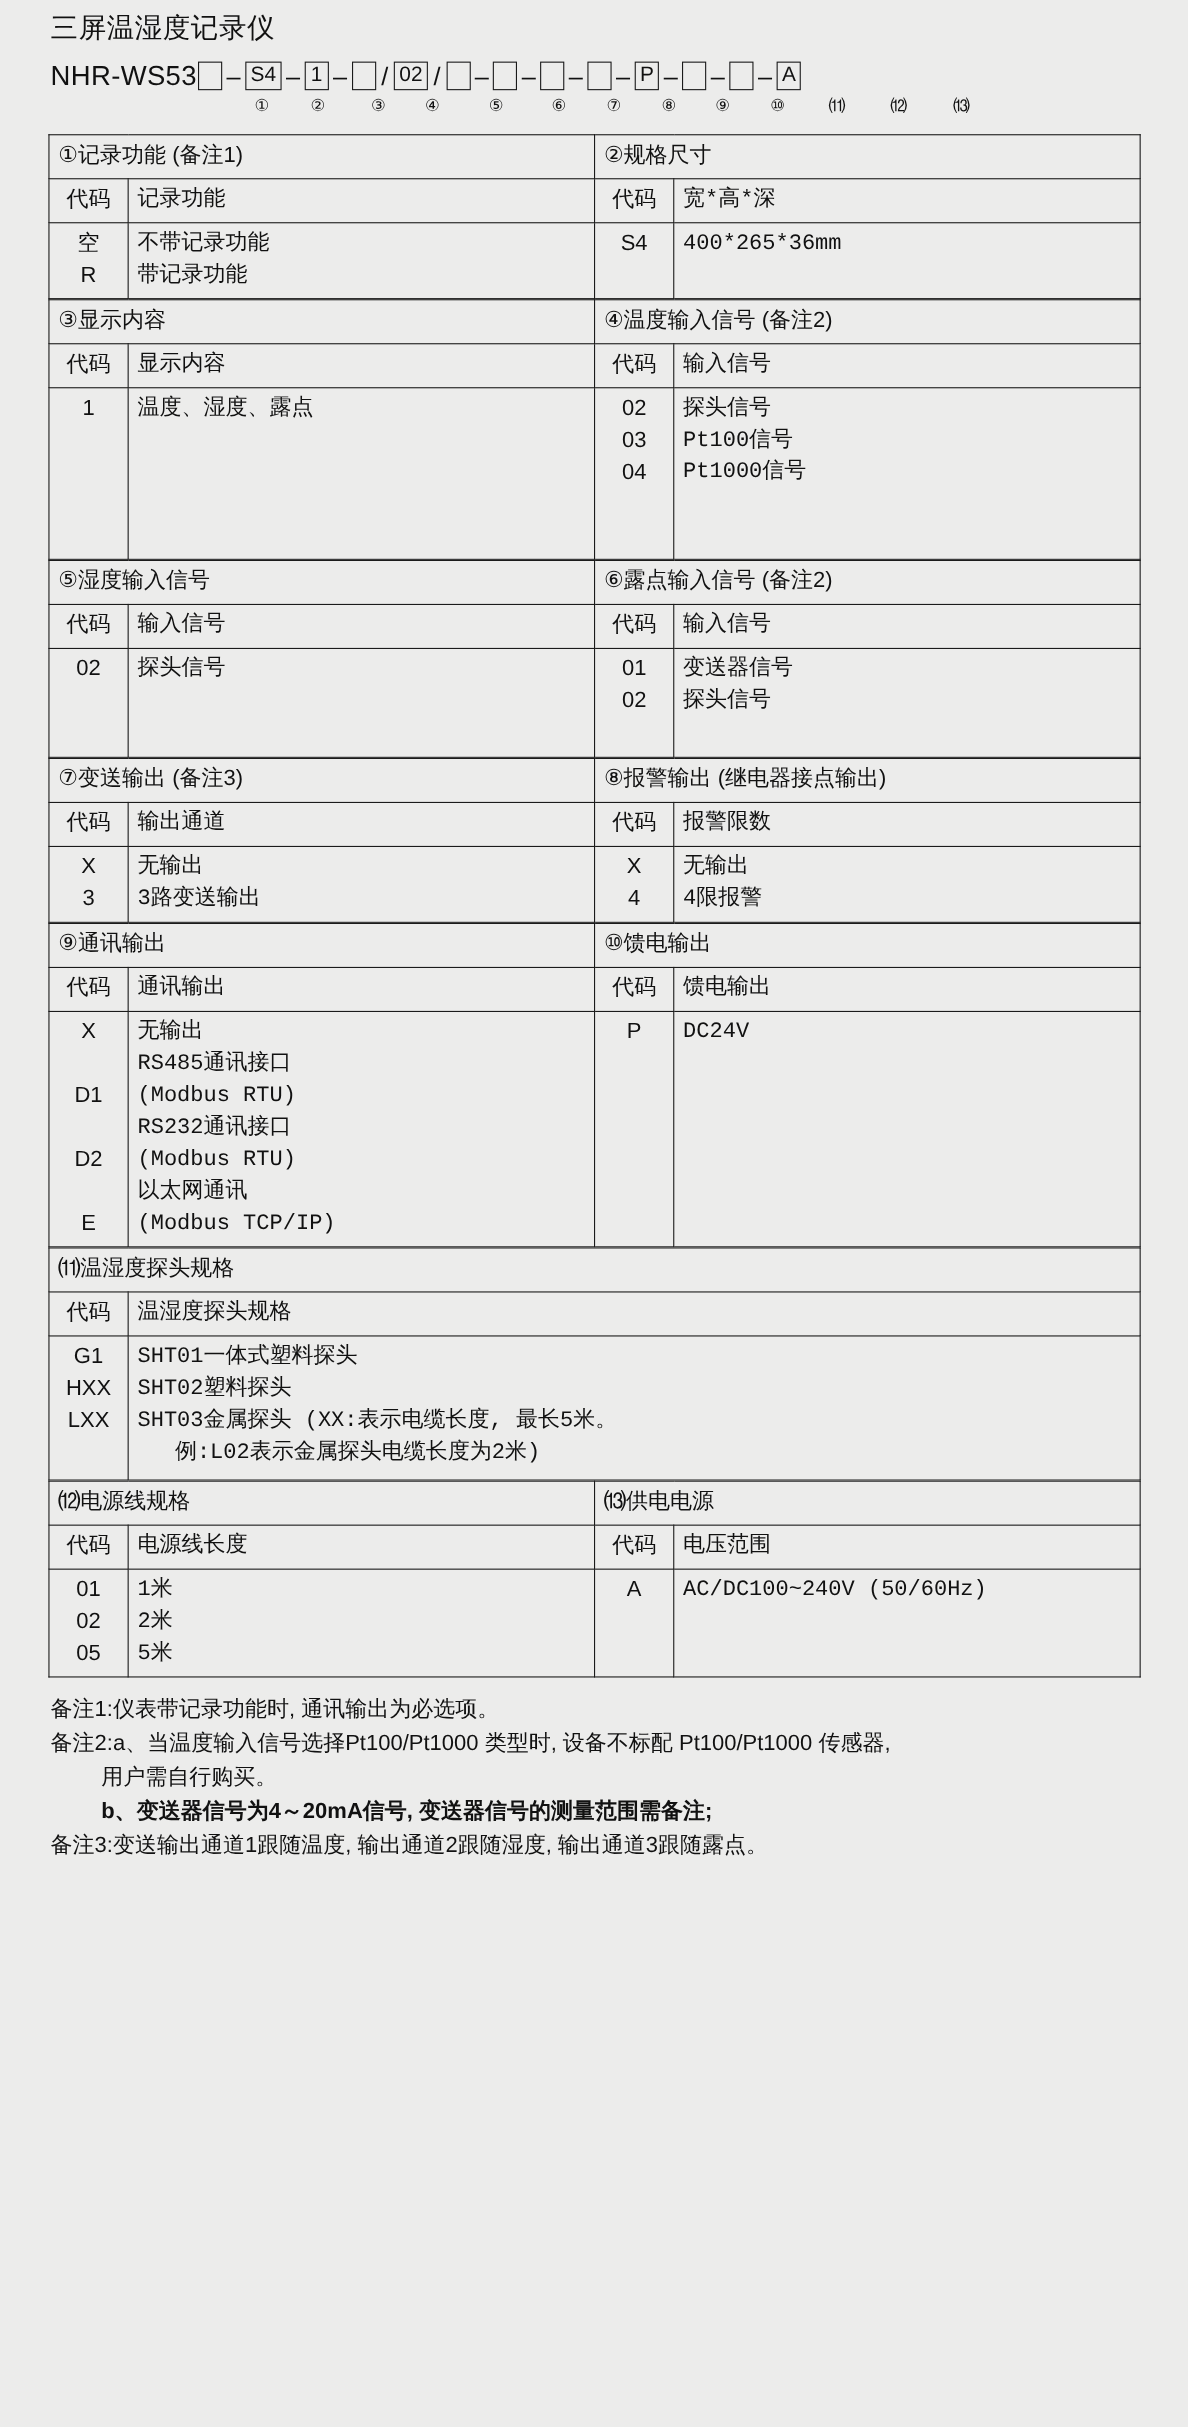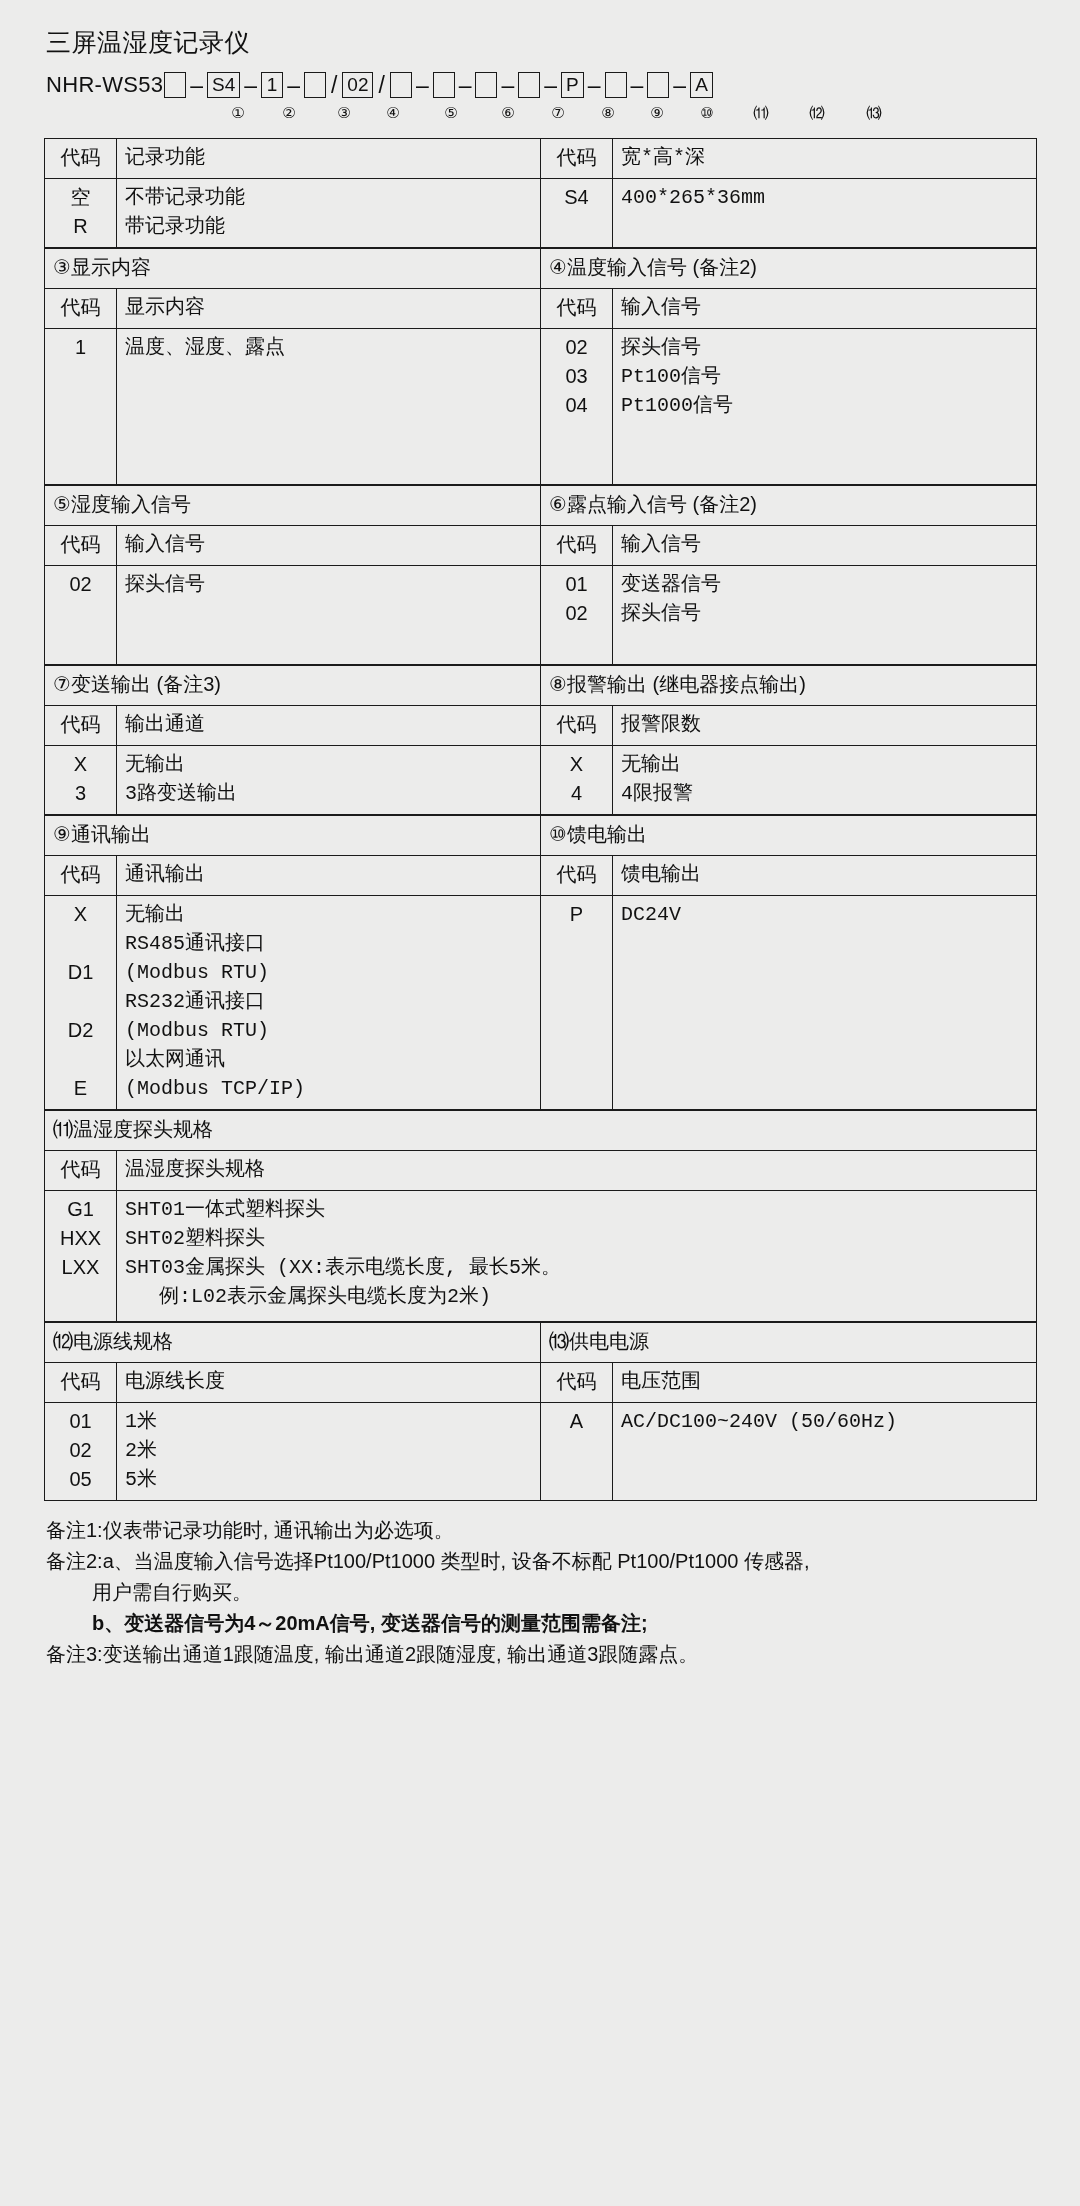--- a/index.html
+++ b/index.html
@@ -11,41 +11,41 @@
     width: 1080px;
     min-height: 2206px;
     font-family: "Liberation Sans", "DejaVu Sans", sans-serif;
     color: #111111;
     -webkit-font-smoothing: antialiased;
   }
   .page {
     width: 1080px;
     min-height: 2206px;
     box-sizing: border-box;
-    padding: 26px 44px 20px 44px;
+    padding: 10px 44px 20px 44px;
     background: #ececeb;
     position: relative;
   }
   .doc-title {
     font-size: 25px;
     line-height: 32px;
     font-weight: 400;
     letter-spacing: 0.5px;
     margin: 0 0 10px 2px;
   }
 
   
   .code-line {
     display: flex;
     align-items: center;
     margin: 0 0 2px 2px;
     height: 34px;
   }
   .code-model {
-    font-size: 22px;
+    font-size: 25px;
     line-height: 30px;
     letter-spacing: 0.3px;
     white-space: nowrap;
   }
   .code-box {
     display: inline-flex;
     align-items: center;
     justify-content: center;
     border: 1.6px solid #1a1a1a;
     background: #ececeb;
@@ -198,20 +198,24 @@
 
   <table class="spec">
     <colgroup>
         <col style="width:72px">
         <col style="width:424px">
         <col style="width:72px">
         <col style="width:424px">
       </colgroup>
     <tbody>
       <tr>
+        <td class="hdr" colspan="2">①记录功能 (备注1)</td>
+        <td class="hdr" colspan="2">②规格尺寸</td>
+      </tr>
+      <tr>
         <td class="sub code-col">代码</td>
         <td class="sub body-col">记录功能</td>
         <td class="sub code-col">代码</td>
         <td class="sub body-col">宽*高*深</td>
       </tr>
       <tr>
         <td class="code-col">
           <div class="cell-lines">
             <div>空</div>
             <div>R</div>

